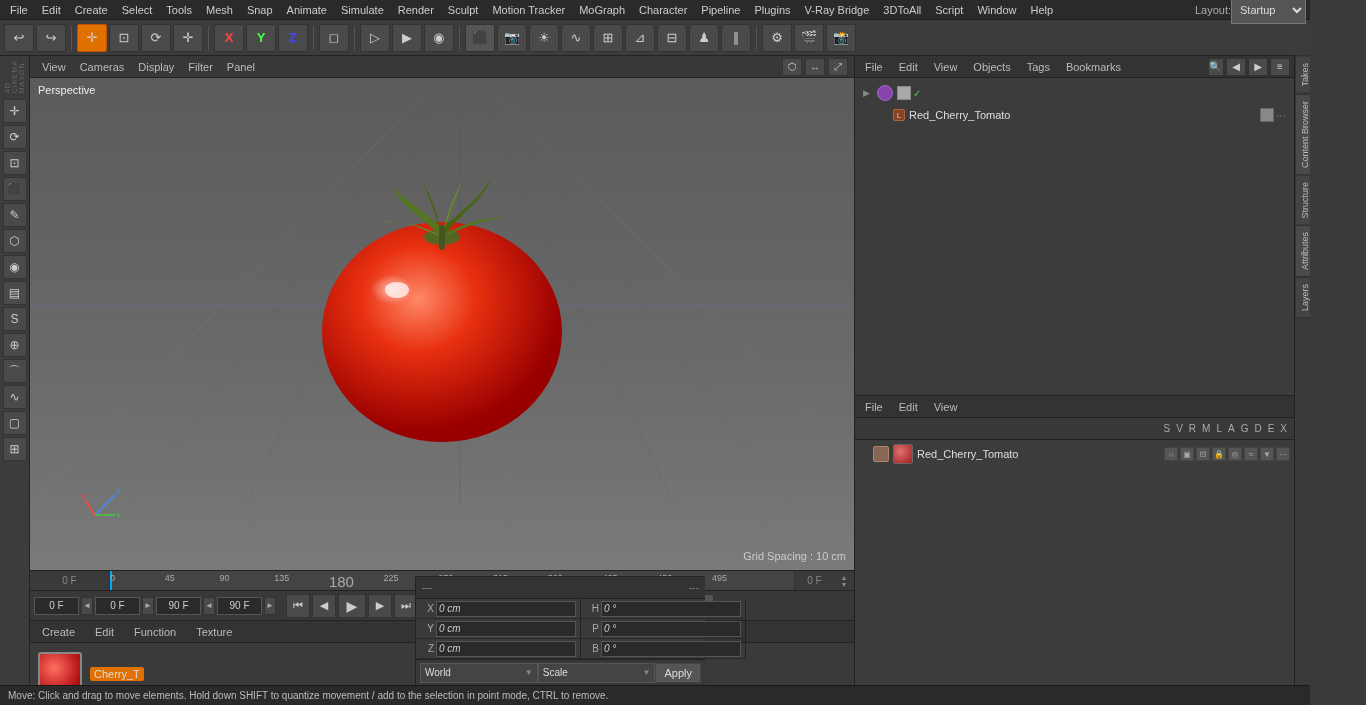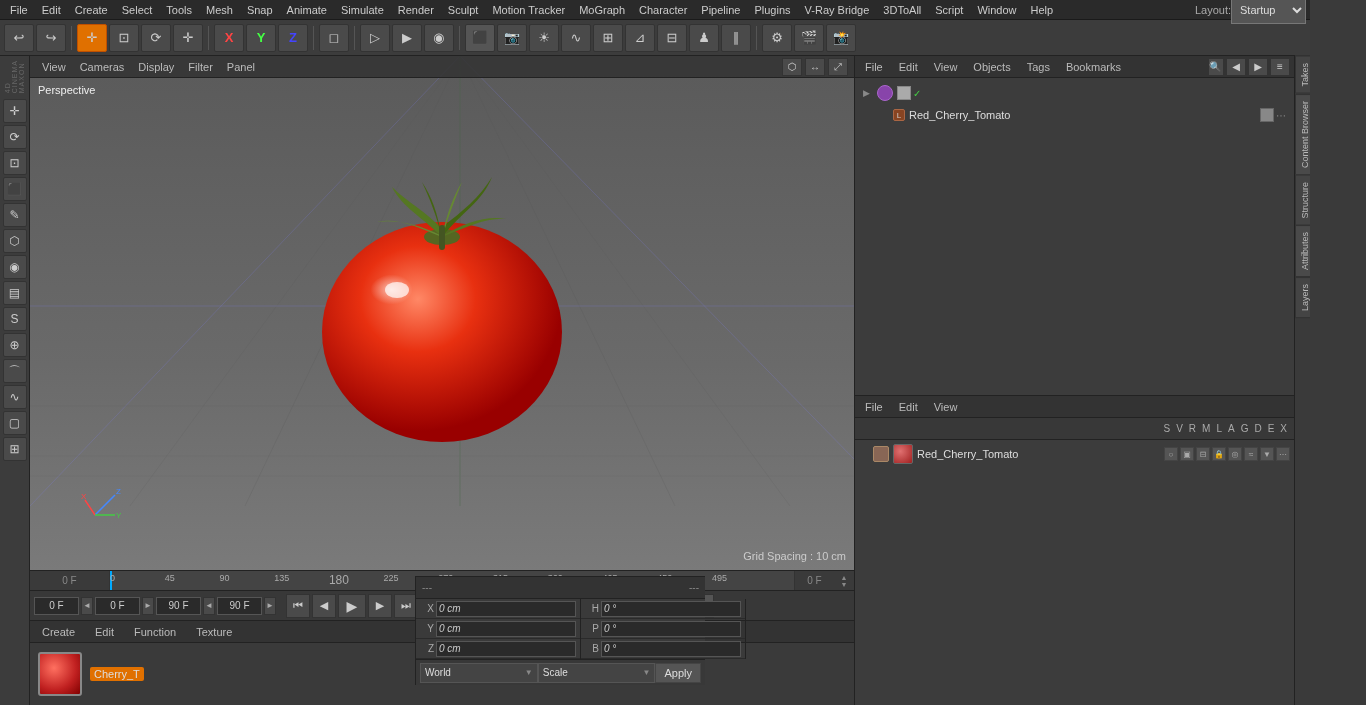--- a/index.html
+++ b/index.html
@@ -753,21 +753,21 @@
         </div>
         <div style="flex:1;position:relative;background:#444;overflow:hidden">
 
           <div style="position:absolute;left:0;top:0;width:2px;height:100%;background:#00aaff"></div>
 
           <div style="position:absolute;top:0;left:0;right:0;bottom:0">
             <span style="position:absolute;left:0px;top:2px;font-size:9px;color:#aaa">0</span>
             <span style="position:absolute;left:8%;top:2px;font-size:9px;color:#aaa">45</span>
             <span style="position:absolute;left:16%;top:2px;font-size:9px;color:#aaa">90</span>
             <span style="position:absolute;left:24%;top:2px;font-size:9px;color:#aaa">135</span>
-            <span style="position:absolute;left:32%;top:2px;font-size:12px;color:#aaa">180</span>
+            <span style="position:absolute;left:32%;top:2px;font-size:15px;color:#aaa">180</span>
             <span style="position:absolute;left:40%;top:2px;font-size:9px;color:#aaa">225</span>
             <span style="position:absolute;left:48%;top:2px;font-size:9px;color:#aaa">270</span>
             <span style="position:absolute;left:56%;top:2px;font-size:9px;color:#aaa">315</span>
             <span style="position:absolute;left:64%;top:2px;font-size:9px;color:#aaa">360</span>
             <span style="position:absolute;left:72%;top:2px;font-size:9px;color:#aaa">405</span>
             <span style="position:absolute;left:80%;top:2px;font-size:9px;color:#aaa">450</span>
             <span style="position:absolute;left:88%;top:2px;font-size:9px;color:#aaa">495</span>
           </div>
         </div>
         <div style="width:40px;background:#3a3a3a;border-left:1px solid #333;display:flex;align-items:center;justify-content:center;font-size:10px;color:#888">
@@ -979,14 +979,17 @@
     <div style="width:16px;background:#3a3a3a;border-left:1px solid #222;display:flex;flex-direction:column;gap:0">
       <div class="right-tab" style="writing-mode:vertical-lr;transform:rotate(180deg);padding:6px 2px;font-size:9px;background:#444;border-bottom:1px solid #333">Takes</div>
       <div class="right-tab" style="writing-mode:vertical-lr;transform:rotate(180deg);padding:6px 2px;font-size:9px;background:#4a4a4a;border-bottom:1px solid #333">Content Browser</div>
       <div class="right-tab" style="writing-mode:vertical-lr;transform:rotate(180deg);padding:6px 2px;font-size:9px;background:#444;border-bottom:1px solid #333">Structure</div>
       <div class="right-tab" style="writing-mode:vertical-lr;transform:rotate(180deg);padding:6px 2px;font-size:9px;background:#4a4a4a;border-bottom:1px solid #333">Attributes</div>
       <div class="right-tab" style="writing-mode:vertical-lr;transform:rotate(180deg);padding:6px 2px;font-size:9px;background:#444;border-bottom:1px solid #333">Layers</div>
     </div>
 
   </div>
 
+  <div id="status-bar">
+    <span class="status-text">Move: Click and drag to move elements. Hold down SHIFT to quantize movement / add to the selection in point mode, CTRL to remove.</span>
+  </div>
 
 </div>
 
 </body></html>

